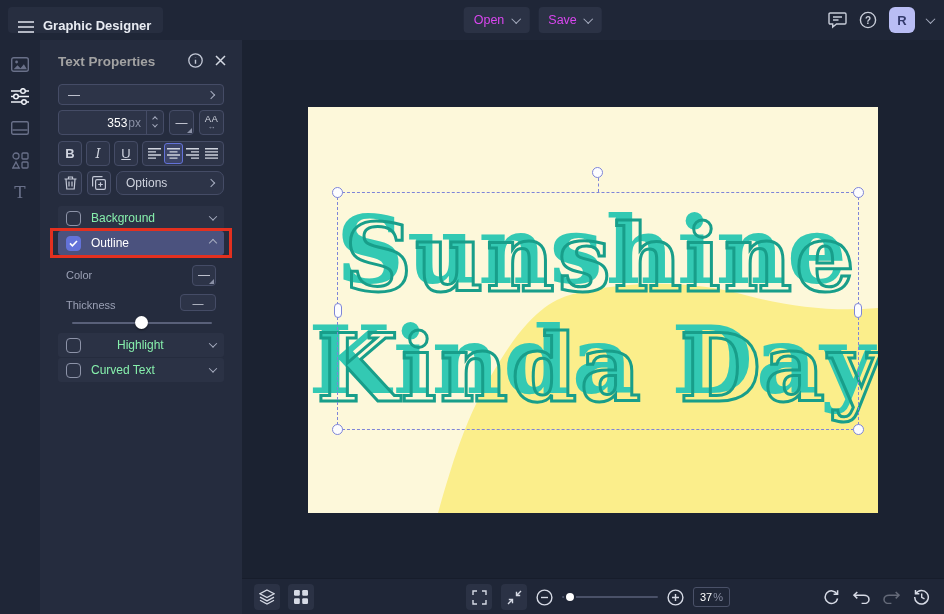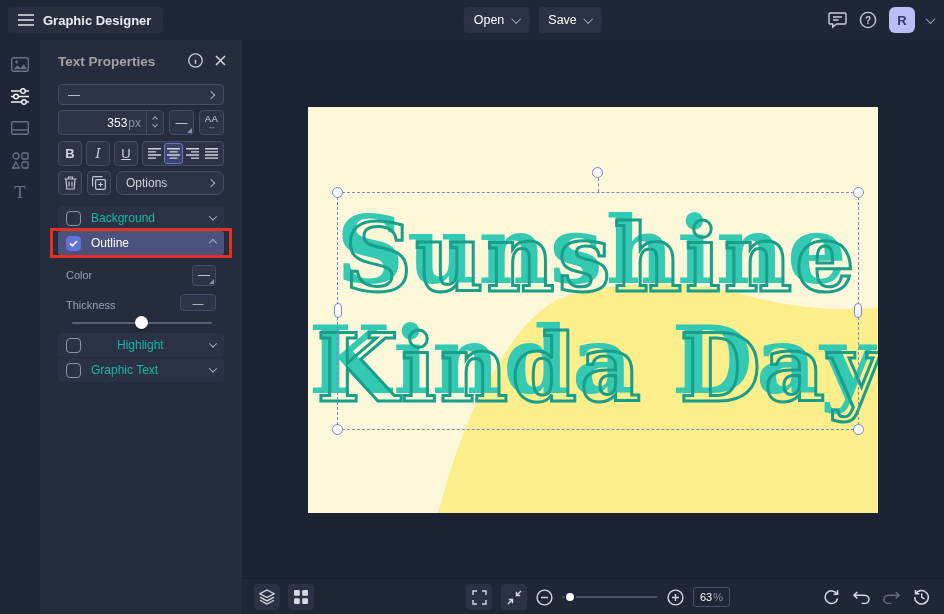--- a/index.html
+++ b/index.html
@@ -1,25 +1,25 @@
 <!DOCTYPE html>
 <html><head>
 <meta charset="utf-8">
 <style>
   html,body{margin:0;padding:0;background:#11151f;}
   .app{position:relative;width:944px;height:614px;overflow:hidden;
        font-family:"Liberation Sans",sans-serif;background:#1b2231;color:#e9ecf3;}
   
   .topbar{position:absolute;left:0;top:0;width:944px;height:40px;background:#1f2637;}
   .menu-chip{position:absolute;left:8px;top:7px;height:26px;background:#272e40;border-radius:4px;
-             display:flex;align-items:center;gap:9px;padding:0 12px 0 10px;cursor:pointer;}
+             display:flex;align-items:flex-end;gap:9px;padding:0 12px 0 10px;cursor:pointer;}
   .menu-chip .title{font-size:13px;font-weight:bold;color:#e9ecf3;}
   .tb-center{position:absolute;left:50%;top:7px;transform:translateX(-6%);display:flex;gap:9px;}
   .tb-btn{height:26px;background:#2b3245;border-radius:4px;display:flex;align-items:center;gap:8px;
-          padding:0 10px;font-size:12.5px;color:#ffffff;cursor:pointer;}
+          padding:0 10px;font-size:12.5px;color:#d946ef;cursor:pointer;}
   .tb-right{position:absolute;right:10px;top:7px;display:flex;align-items:center;gap:12px;}
   .icon-btn{display:flex;align-items:center;justify-content:center;cursor:pointer;background:none;border:none;padding:0;}
   .avatar{width:26px;height:26px;border-radius:6px;background:#b9bdf4;color:#333a6b;font-weight:bold;
           font-size:13px;display:flex;align-items:center;justify-content:center;cursor:pointer;}
   
   .chev{display:inline-block;width:6px;height:6px;border-right:1.5px solid #a7adc0;border-bottom:1.5px solid #a7adc0;}
   .chev.down{transform:rotate(45deg) translate(-1px,-1px);}
   .chev.up{transform:rotate(-135deg);}
   .chev.right{transform:rotate(-45deg);}
   
@@ -53,21 +53,21 @@
   .fmt-btn.i{font-family:"DejaVu Serif",serif;font-style:italic;}
   .fmt-btn.u{text-decoration:underline;}
   .align-group{flex:1;display:flex;align-items:center;justify-content:space-between;padding:0 2px;}
   .align-cell{width:19px;height:21px;display:flex;align-items:center;justify-content:center;border-radius:3px;
               border:1.5px solid transparent;cursor:pointer;color:#cfd3de;}
   .align-cell.selected{border-color:#6372d9;background:#3c4468;}
   .act-row{top:131px;height:24px;display:flex;gap:5px;}
   .act-btn{width:24px;height:24px;display:flex;align-items:center;justify-content:center;cursor:pointer;color:#c3c8d6;}
   .options-btn{flex:1;display:flex;align-items:center;justify-content:space-between;padding:0 9px;font-size:12px;cursor:pointer;border-radius:7px;}
   .toggle-row{height:24px;background:#2b3245;border-radius:3px;display:flex;align-items:center;gap:10px;
-              padding:0 8px;font-size:12px;color:#14b8a6;cursor:pointer;}
+              padding:0 8px;font-size:12px;color:#86efac;cursor:pointer;}
   .toggle-row .chev{margin-left:auto;}
   .cb{width:15px;height:15px;border:1.5px solid #8d93a8;border-radius:4px;flex:none;cursor:pointer;}
   .cb.checked{background:#6372d9;border-color:#6372d9;display:flex;align-items:center;justify-content:center;}
   .row-bg{top:166px;}
   .row-outline{top:191px;background:#4b527e;color:#fff;}
   .red-annot{position:absolute;left:10px;top:188px;width:182px;height:30px;border:3px solid #e3301f;
              z-index:6;pointer-events:none;}
   .sub-label{font-size:11px;color:#9ba1b5;}
   .color-row{top:224px;height:22px;display:flex;align-items:center;justify-content:space-between;padding-right:8px;}
   .swatch{width:24px;height:21px;display:flex;align-items:center;justify-content:center;position:relative;
@@ -312,21 +312,21 @@
       </div>
     </div>
 
     <div class="p-abs toggle-row row-hl">
       <span class="cb"></span>
       <span>Highlight</span>
       <span class="chev down"></span>
     </div>
     <div class="p-abs toggle-row row-ct">
       <span class="cb"></span>
-      <span>Graphic Text</span>
+      <span>Curved Text</span>
       <span class="chev down"></span>
     </div>
   </div>
 
   <div class="workspace">
     <div class="canvas">
       <svg class="wave" width="570" height="406" viewBox="0 0 570 406">
         <path d="M130 406 C152 328 166 294 197 246 C225 203 247 191 269 186 C330 172 391 175 437 188 C481 200 526 205 570 201 L570 406 Z" fill="#fbee8b"></path>
       </svg>
       <div class="ctext fill">
@@ -388,21 +388,21 @@
       <div class="zoom-track">
         <div class="zoom-knob" style="left:calc(8% - 6px)"></div>
       </div>
       <span class="plain">
         <svg width="17" height="17" viewBox="0 0 17 17">
             <circle cx="8.5" cy="8.5" r="7.4" fill="none" stroke="currentColor" stroke-width="1.4"></circle>
             <path d="M5 8.5h7M8.5 5v7" stroke="currentColor" stroke-width="1.4"></path>
           </svg>
       </span>
       <div class="zoom-box">
-        <span>63</span>
+        <span>37</span>
         <span class="u">%</span>
       </div>
     </div>
     <div class="bb-right">
       <span class="plain">
         <svg width="17" height="16" viewBox="0 0 17 16">
             <path d="M14.6 9.5A6.3 6.3 0 1 1 13.9 5" fill="none" stroke="currentColor" stroke-width="1.5"></path>
             <path d="M14.6 1.2v4h-4" fill="none" stroke="currentColor" stroke-width="1.5"></path>
           </svg>
       </span>

